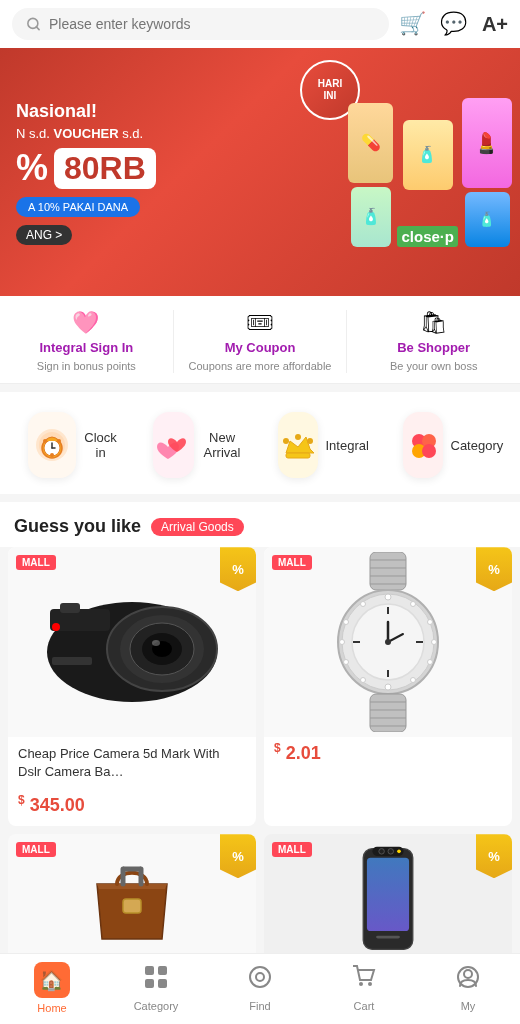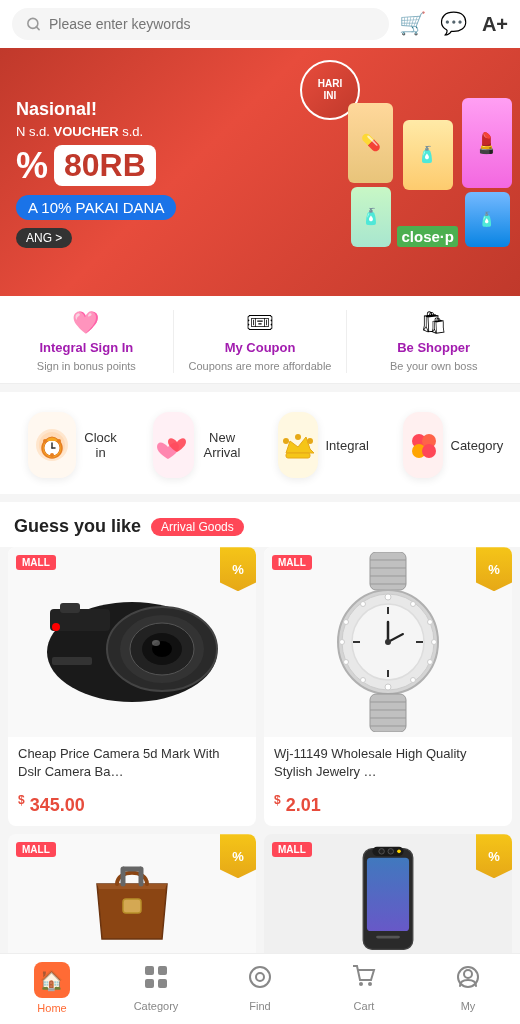--- a/index.html
+++ b/index.html
@@ -65,21 +65,21 @@
       border-radius: 8px;
       padding: 2px 10px;
       font-size: 32px;
       font-weight: 900;
     }
     .banner-dana {
       background: #1a73e8;
       color: #fff;
       border-radius: 20px;
       padding: 4px 12px;
-      font-size: 15px;
+      font-size: 11px;
       margin-top: 8px;
       display: inline-block;
     }
     .hari-ini-badge {
       position: absolute;
       top: 12px;
       right: 160px;
       background: linear-gradient(135deg, #e74c3c, #c0392b);
       border: 2px solid #fff;
       border-radius: 50%;
@@ -528,21 +528,20 @@
 
           <circle cx="70" cy="90" r="3" fill="#333"></circle>
 
           <rect x="52" y="142" width="36" height="38" rx="6" fill="#c0c0c0" stroke="#999" stroke-width="1"></rect>
           <line x1="52" y1="150" x2="88" y2="150" stroke="#999" stroke-width="1"></line>
           <line x1="52" y1="158" x2="88" y2="158" stroke="#999" stroke-width="1"></line>
           <line x1="52" y1="166" x2="88" y2="166" stroke="#999" stroke-width="1"></line>
           <line x1="52" y1="174" x2="88" y2="174" stroke="#999" stroke-width="1"></line>
         </svg>
       </div>
-      <div class="product-name">Wj-11149 Wholesale High Quality Stylish Jewelry …</div>
       <div class="product-price">
         <span class="currency">$</span>
         <span>2.01</span>
       </div>
     </div>
   </div>
 
   <div class="products-partial">
     <div class="product-card-partial">
       <span class="product-badge-mall" style="position:absolute;top:8px;left:8px;background:#ff4757;color:#fff;font-size:10px;font-weight:bold;padding:2px 6px;border-radius:3px;z-index:2;">MALL</span>

